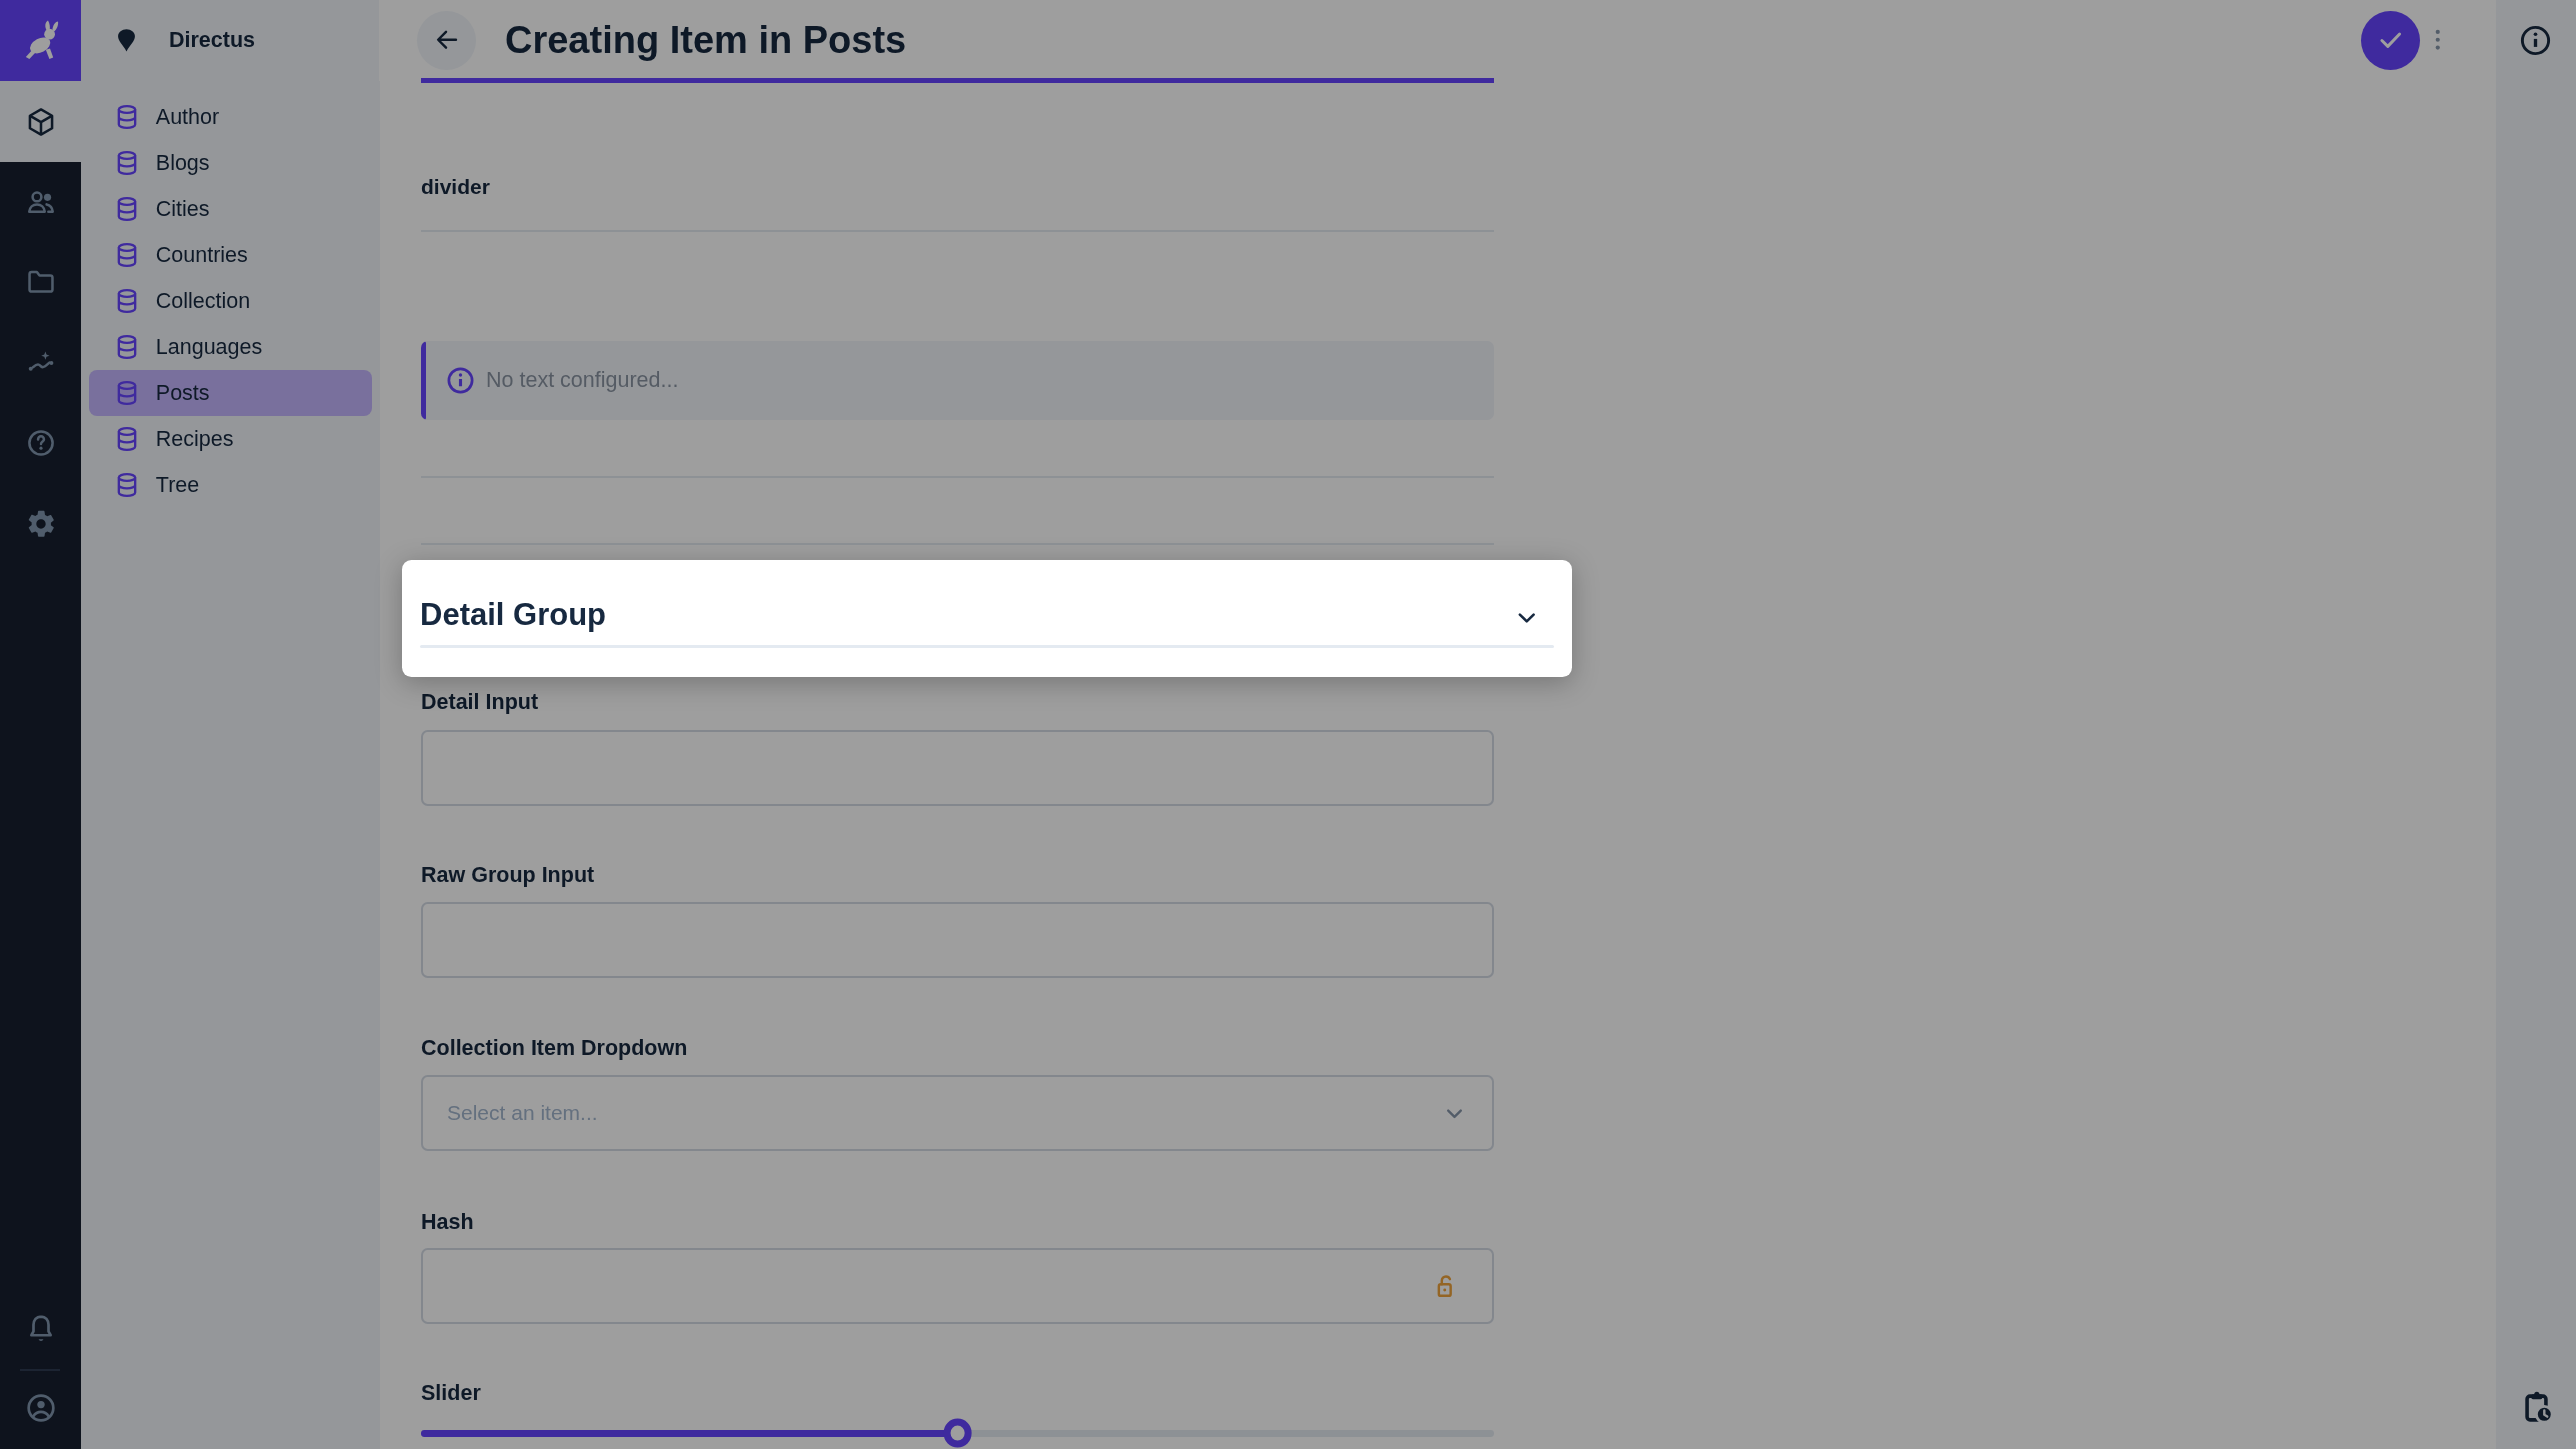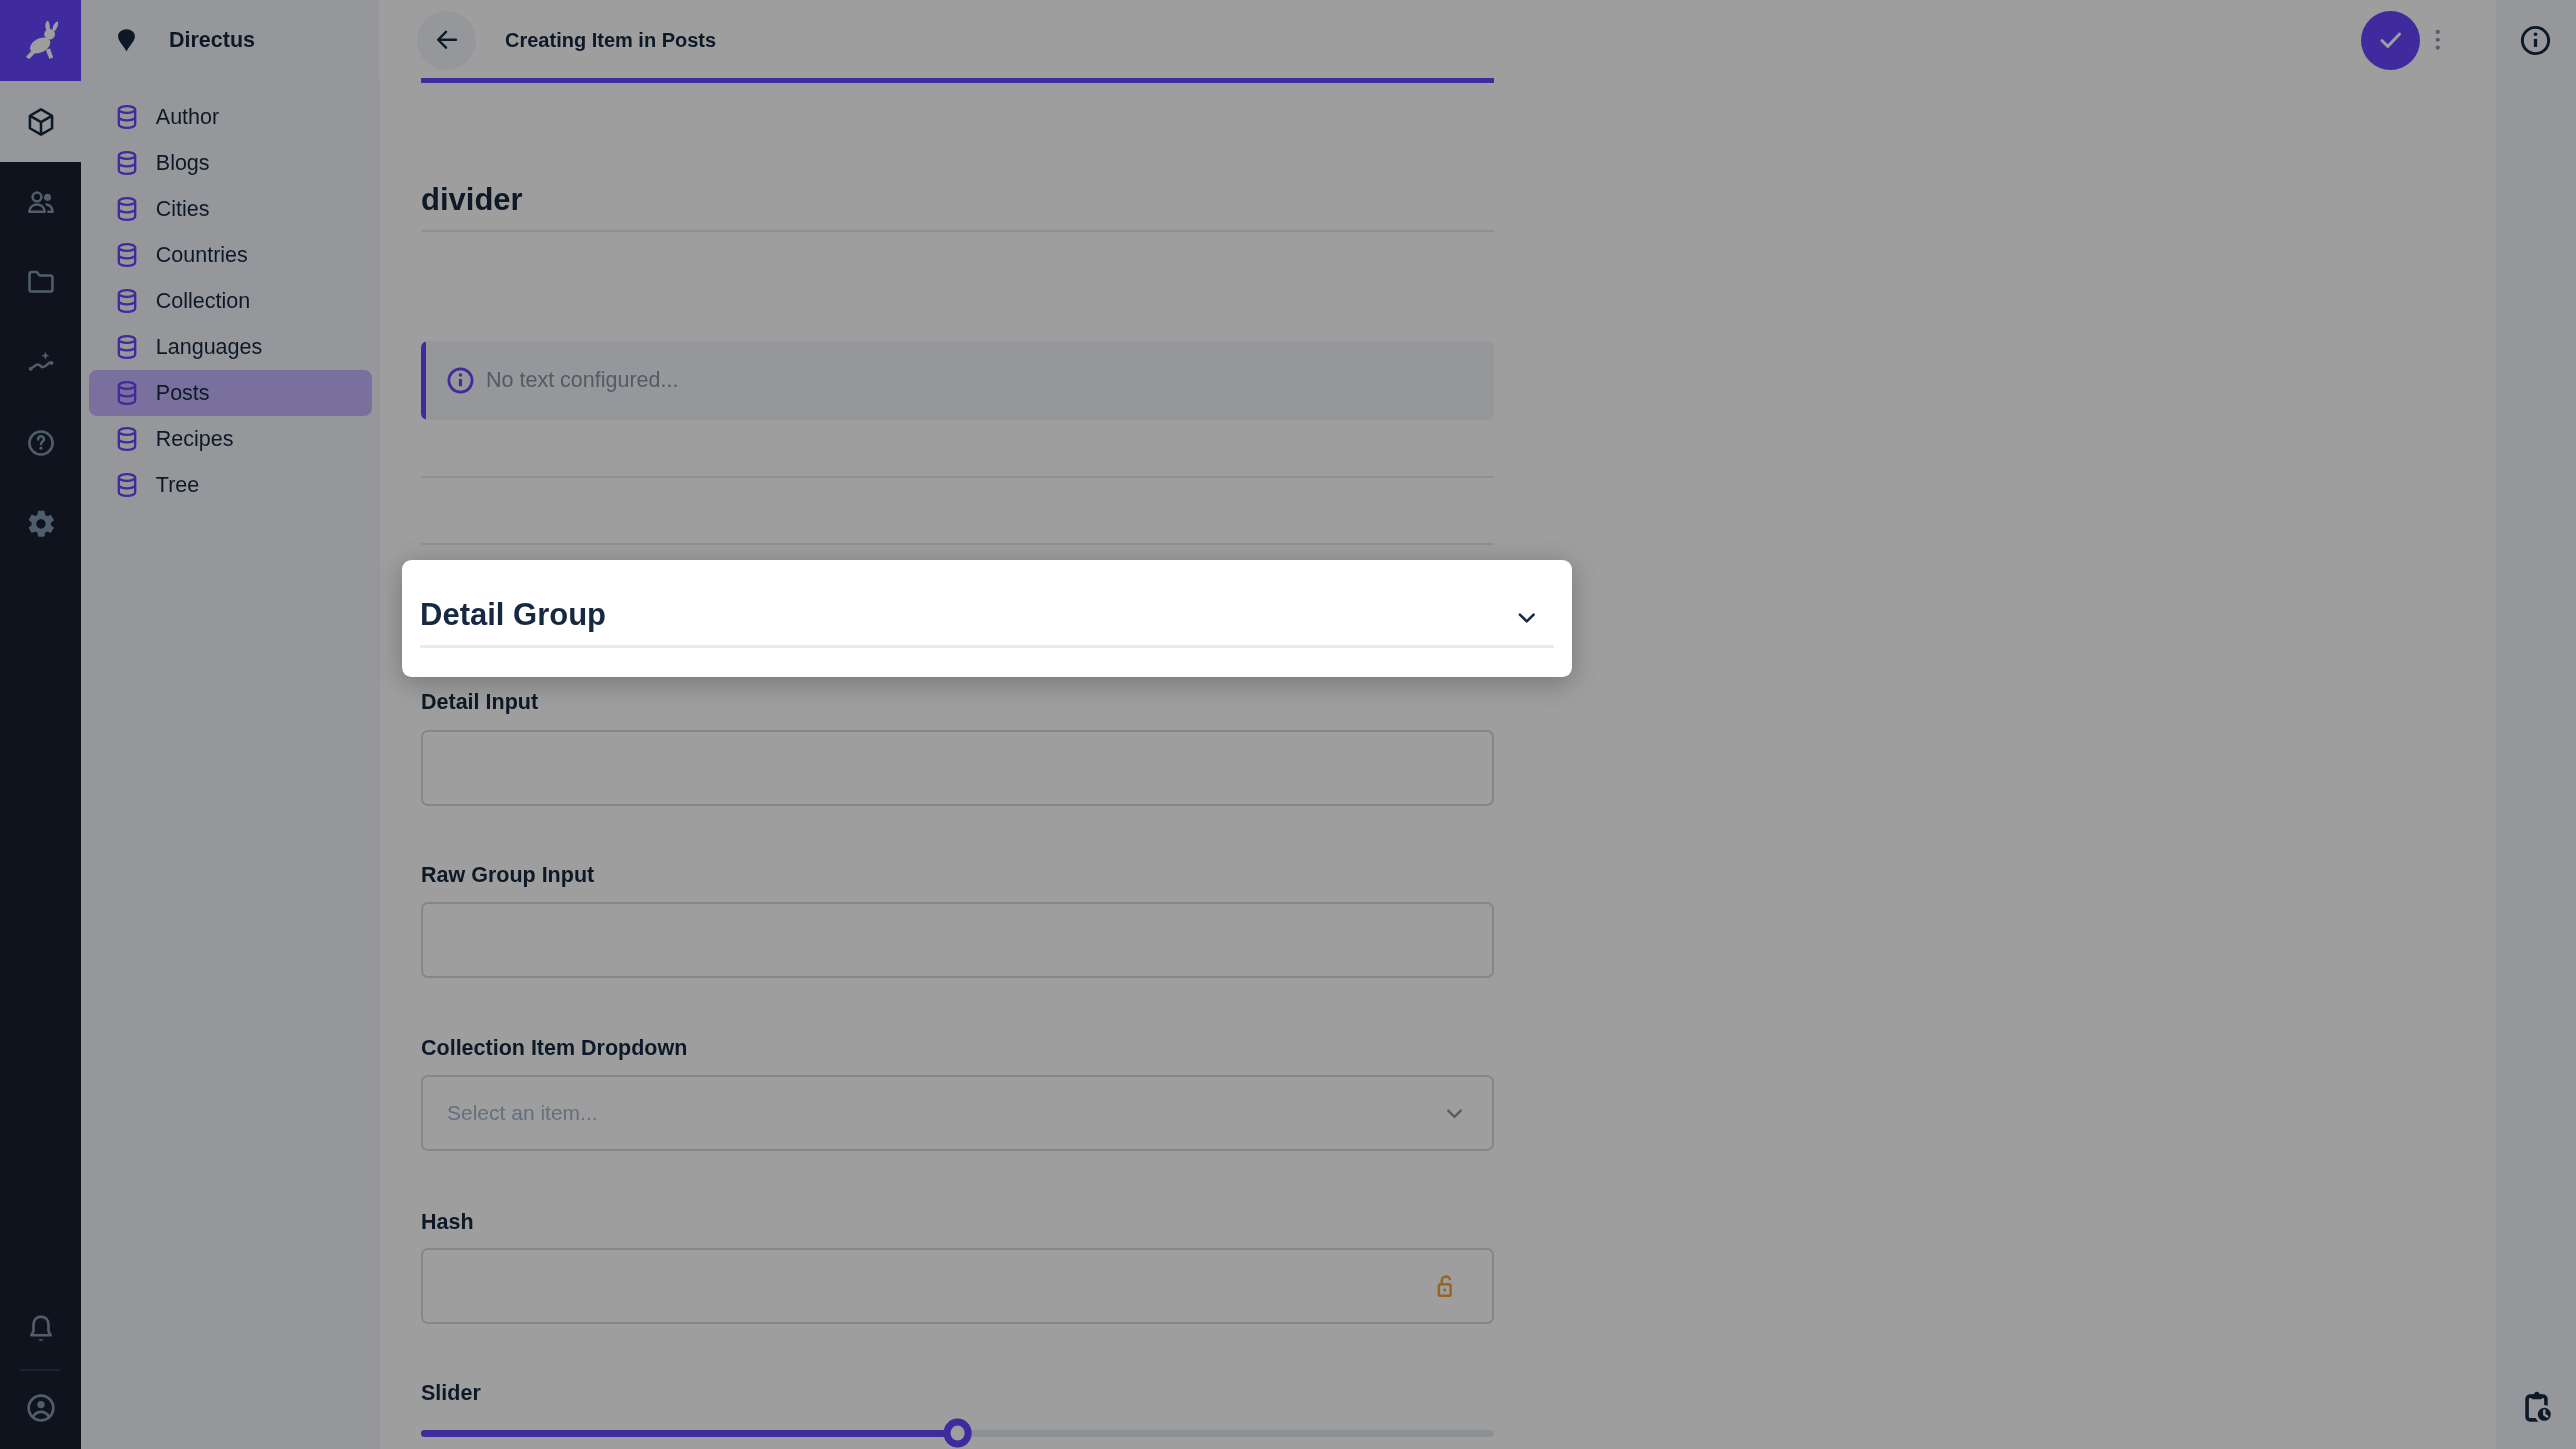--- a/index.html
+++ b/index.html
@@ -31,33 +31,33 @@
   .nav-item{position:relative;height:46px;display:flex;align-items:center;gap:14.8px;padding-left:32px;box-sizing:border-box;color:var(--navy);}
   .nav-item .lbl{font-size:21.5px;font-weight:500;}
   .nav-item.active{background:#c4b5fd;border-radius:8px;margin:0 8px;padding-left:24px;}
   .db-ic{color:var(--purple);}
 
   
   #header{left:379px;top:0;width:2116px;height:81px;background:#FFFFFF;}
   #back-btn{left:417px;top:10.7px;width:59px;height:59px;border-radius:50%;background:var(--nav-bg);
     display:flex;align-items:center;justify-content:center;color:var(--navy);}
   #page-title{left:505px;top:0;height:81px;display:flex;align-items:center;
-    font-size:20px;font-weight:700;color:var(--navy);}
+    font-size:38px;font-weight:700;color:var(--navy);}
   #save-btn{left:2361px;top:10.7px;width:59px;height:59px;border-radius:50%;background:var(--purple);
     display:flex;align-items:center;justify-content:center;color:#FFFFFF;}
   #kebab-btn{left:2422px;top:24px;width:32px;height:32px;display:flex;align-items:center;justify-content:center;color:#8796AA;}
 
   
   #right-strip{left:2496px;top:0;width:81px;height:1449px;background:var(--nav-bg);}
   #info-btn{left:2518px;top:23px;width:35px;height:35px;color:var(--navy);}
   #revisions-btn{left:2516px;top:1387px;width:40px;height:40px;color:var(--navy);}
 
   
   #purple-bar{left:421px;top:78px;width:1073px;height:5.4px;background:var(--purple);}
-  #divider-heading{left:421px;top:182px;font-size:31px;font-weight:700;color:var(--navy);}
+  #divider-heading{left:421px;top:175px;font-size:21px;font-weight:700;color:var(--navy);}
   .rule{left:421px;width:1073px;height:2px;background:var(--rule);}
   #rule-divider{top:230px;}
   #rule-acc-top{top:476px;}
   #rule-acc-bottom{top:543px;}
 
   #notice{left:421px;top:341px;width:1073px;height:79px;background:var(--nav-bg);border-radius:6.7px;overflow:hidden;
     display:flex;align-items:center;gap:10px;padding-left:24px;box-sizing:border-box;}
   #notice .accent{position:absolute;left:0;top:0;width:5.4px;height:79px;background:var(--purple);border-radius:2.7px;}
   #notice .txt{font-size:21.5px;color:var(--text-soft);}
   #notice .ic{color:var(--purple);}

